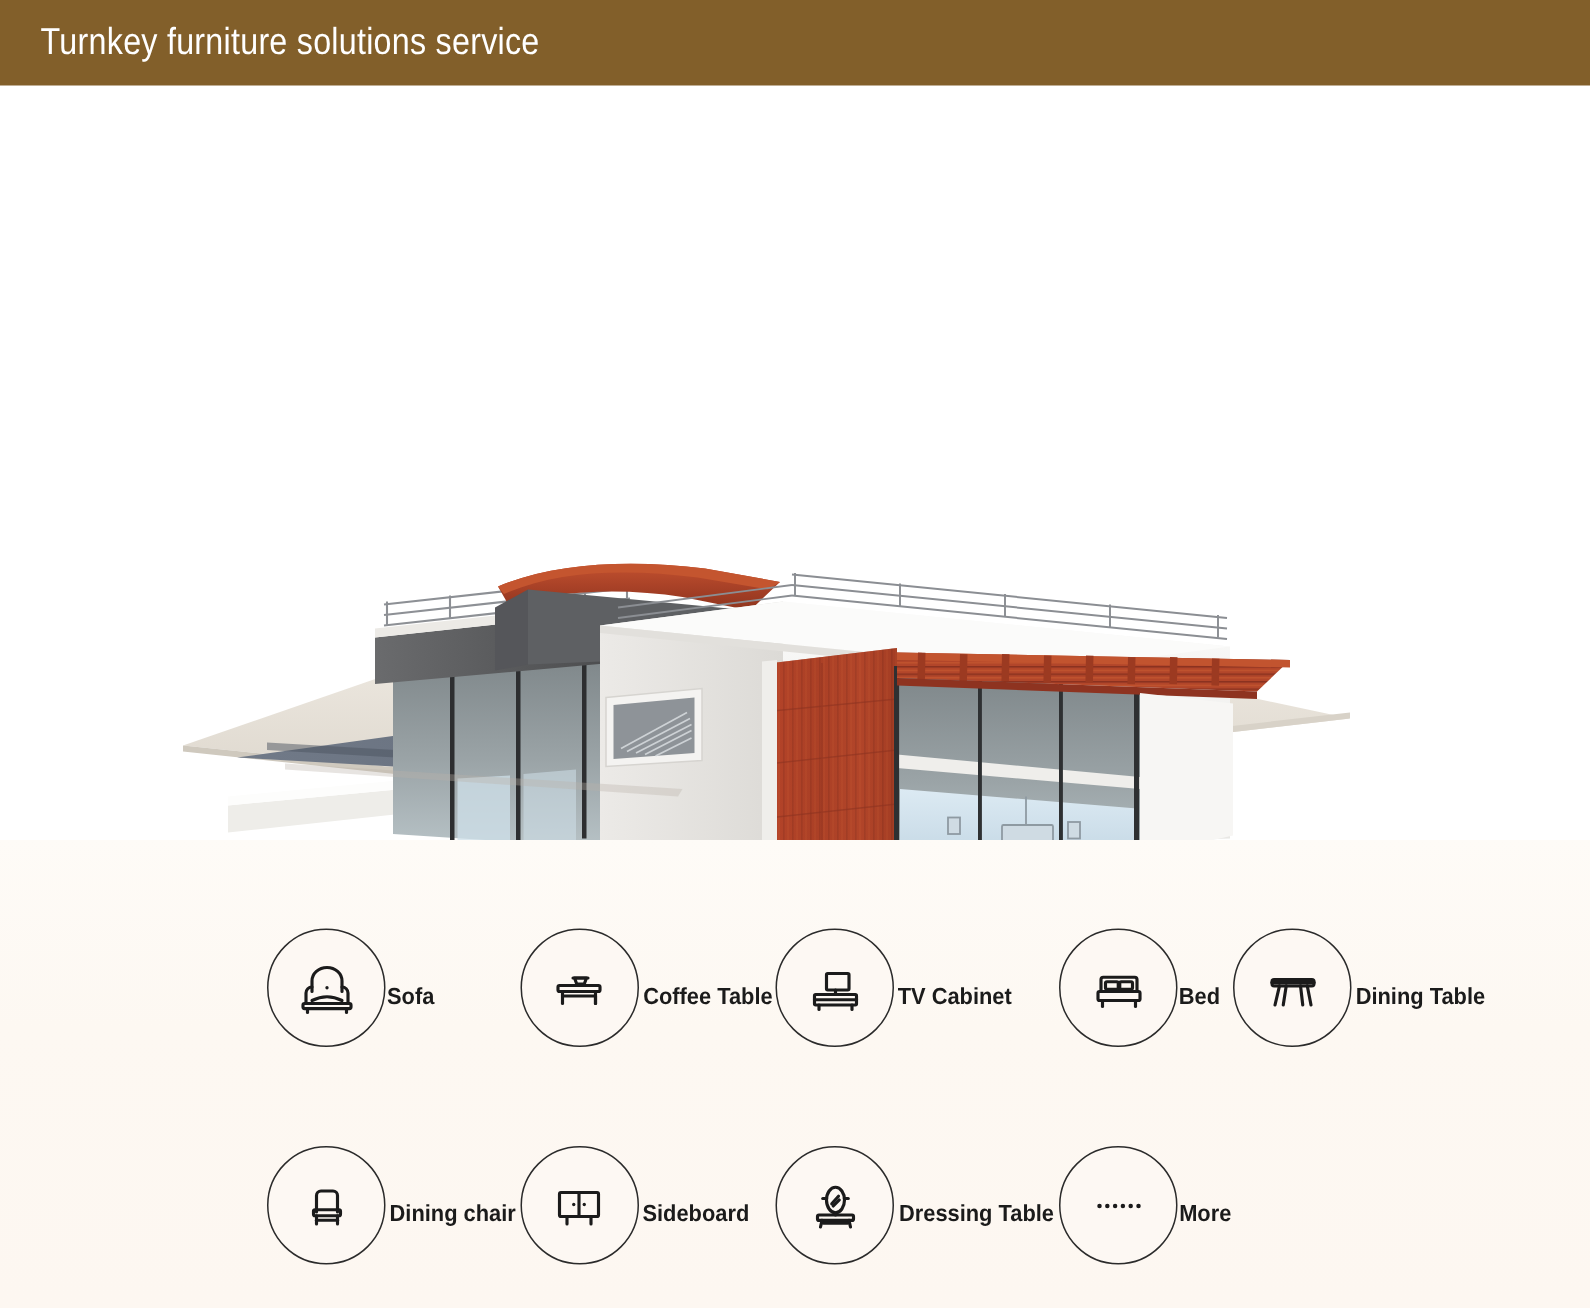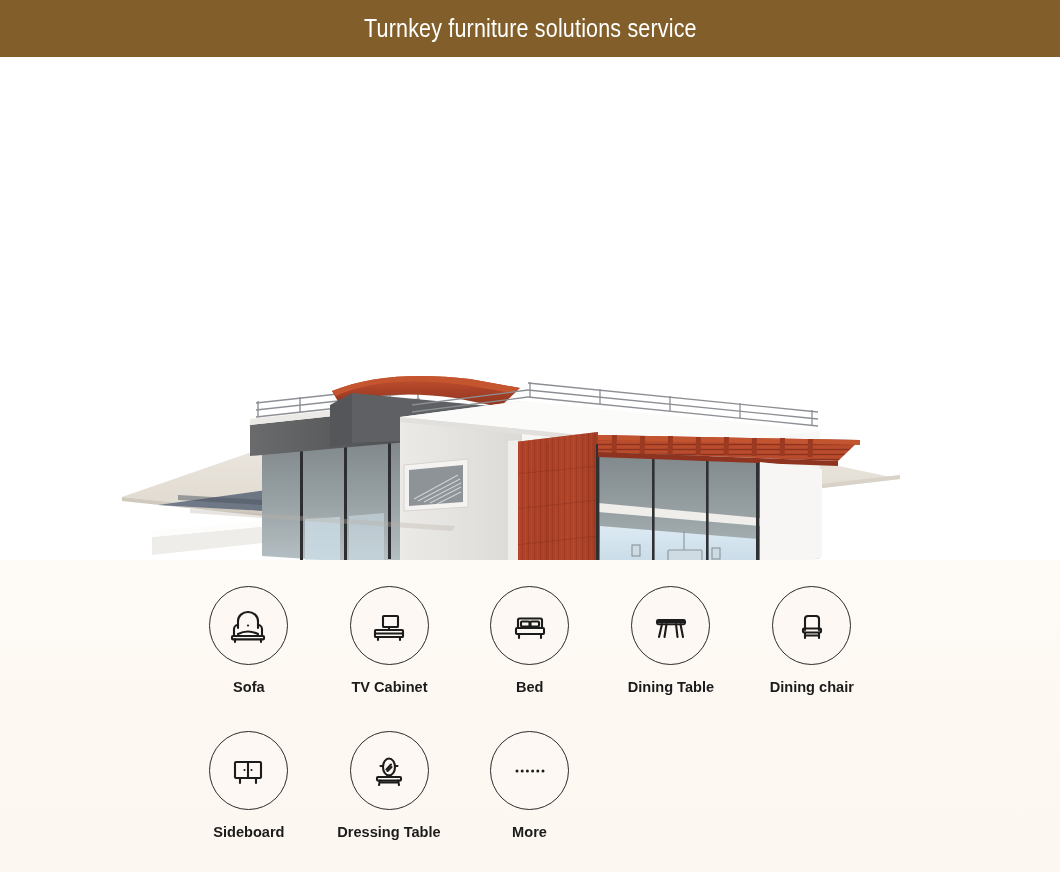--- a/index.html
+++ b/index.html
@@ -22,21 +22,20 @@
 
   
   .topbar {
     position: absolute;
     left: 0; top: 0;
     width: 1060px;
     height: 57px;
     background: #825f2a;
     display: flex;
     align-items: center;
-    justify-content: center;
   }
   .topbar-title {
     color: #ffffff;
     font-family: "Liberation Sans", sans-serif;
     font-size: 25px;
     font-weight: 400;
     letter-spacing: 0.2px;
     transform: scaleX(0.86);
     white-space: nowrap;
   }
@@ -95,21 +94,21 @@
     position: absolute;
     left: 178px;
     top: 26px;
     width: 704px;
     display: grid;
     grid-template-columns: repeat(5, 1fr);
     grid-template-rows: 145px 145px;
   }
   .cell {
     display: flex;
-    flex-direction: column;
+    flex-direction: row;
     align-items: center;
     justify-content: flex-start;
     cursor: pointer;
   }
   .circle {
     width: 79px;
     height: 79px;
     border-radius: 50%;
     border: 1.2px solid #2b2b2b;
     background: #fdf8f3;
@@ -355,20 +354,34 @@
             <rect x="9" y="35" width="32" height="3.4" rx="1"></rect>
             <line x1="12" y1="38.4" x2="12" y2="41"></line>
             <line x1="38" y1="38.4" x2="38" y2="41"></line>
             <circle cx="25" cy="24.5" r="1.1" fill="#1b1b1b" stroke="none"></circle>
           </svg>
         </div>
         <div class="cell-label">Sofa</div>
       </div>
 
 
+      <div class="cell">
+        <div class="circle">
+          <svg width="50" height="50" viewBox="0 0 50 50" fill="none" stroke="#1b1b1b" stroke-width="2.1" stroke-linecap="round" stroke-linejoin="round">
+            <path d="M22 18 h8 l-1.5 4 h-5 z"></path>
+            <line x1="21" y1="18" x2="31" y2="18"></line>
+            <rect x="11" y="23" width="28" height="4" rx="1"></rect>
+            <path d="M14 27 v8"></path>
+            <path d="M36 27 v8"></path>
+            <path d="M14 30 h22"></path>
+            <path d="M36 30 v5"></path>
+          </svg>
+        </div>
+        <div class="cell-label">Coffee Table</div>
+      </div>
 
       <div class="cell">
         <div class="circle">
           <svg width="50" height="50" viewBox="0 0 50 50" fill="none" stroke="#1b1b1b" stroke-width="2.1" stroke-linecap="round" stroke-linejoin="round">
             <rect x="19" y="15" width="15" height="11" rx="0.8"></rect>
             <line x1="25" y1="26" x2="25" y2="29"></line>
             <rect x="11" y="29" width="28" height="7" rx="0.8"></rect>
             <line x1="11" y1="32.5" x2="39" y2="32.5"></line>
             <line x1="14" y1="36" x2="14" y2="39"></line>
             <line x1="36" y1="36" x2="36" y2="39"></line>

